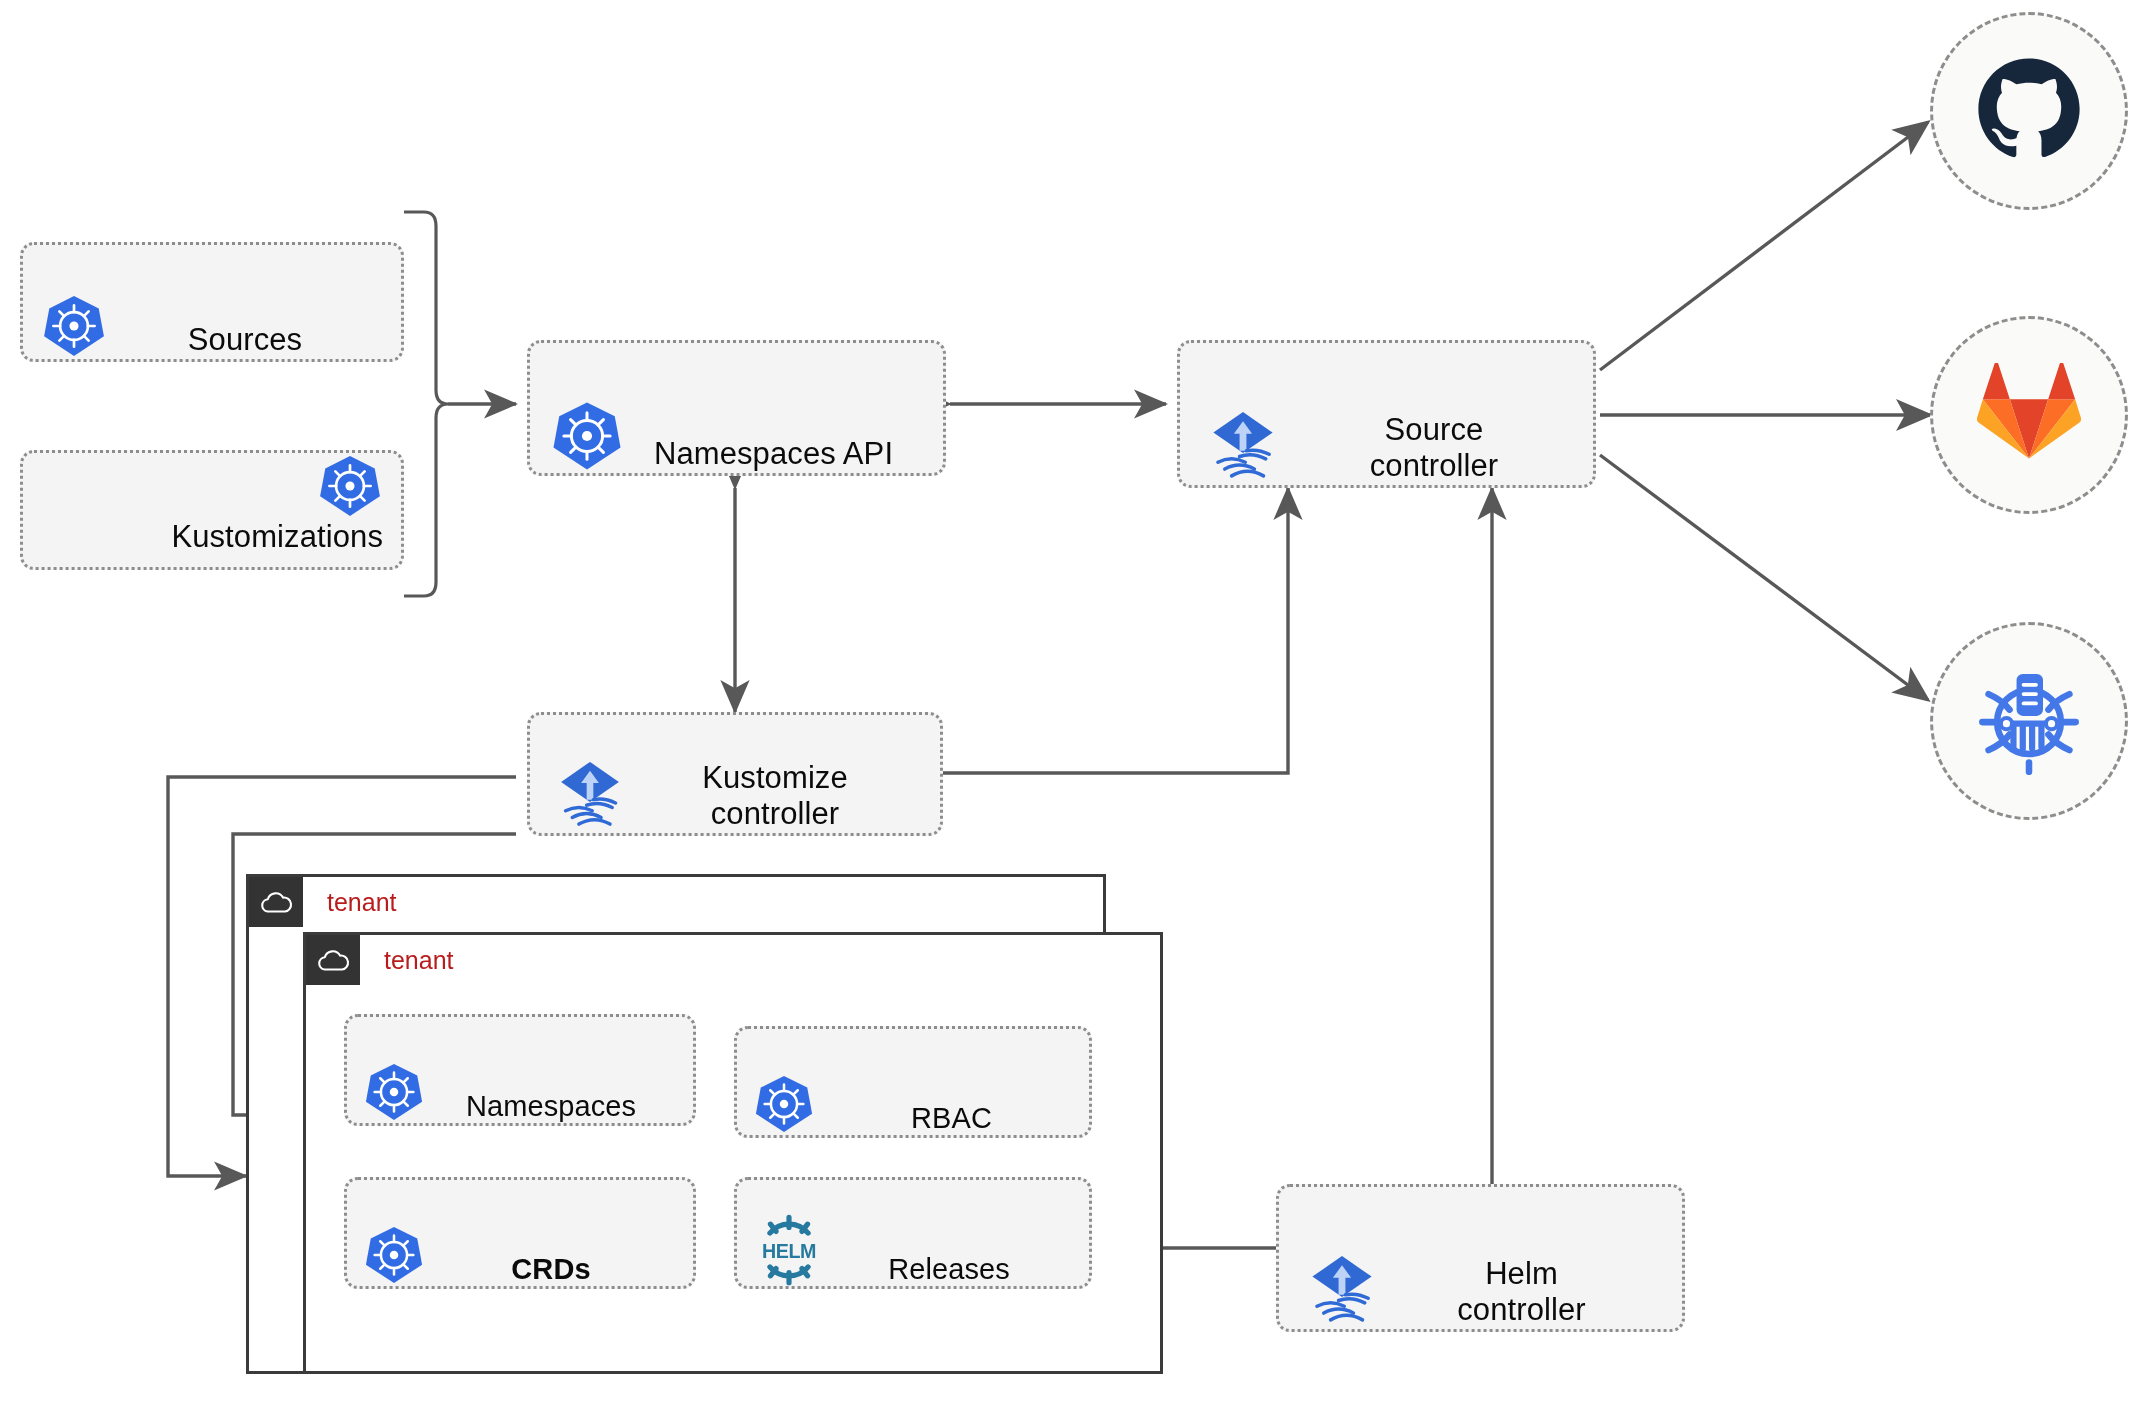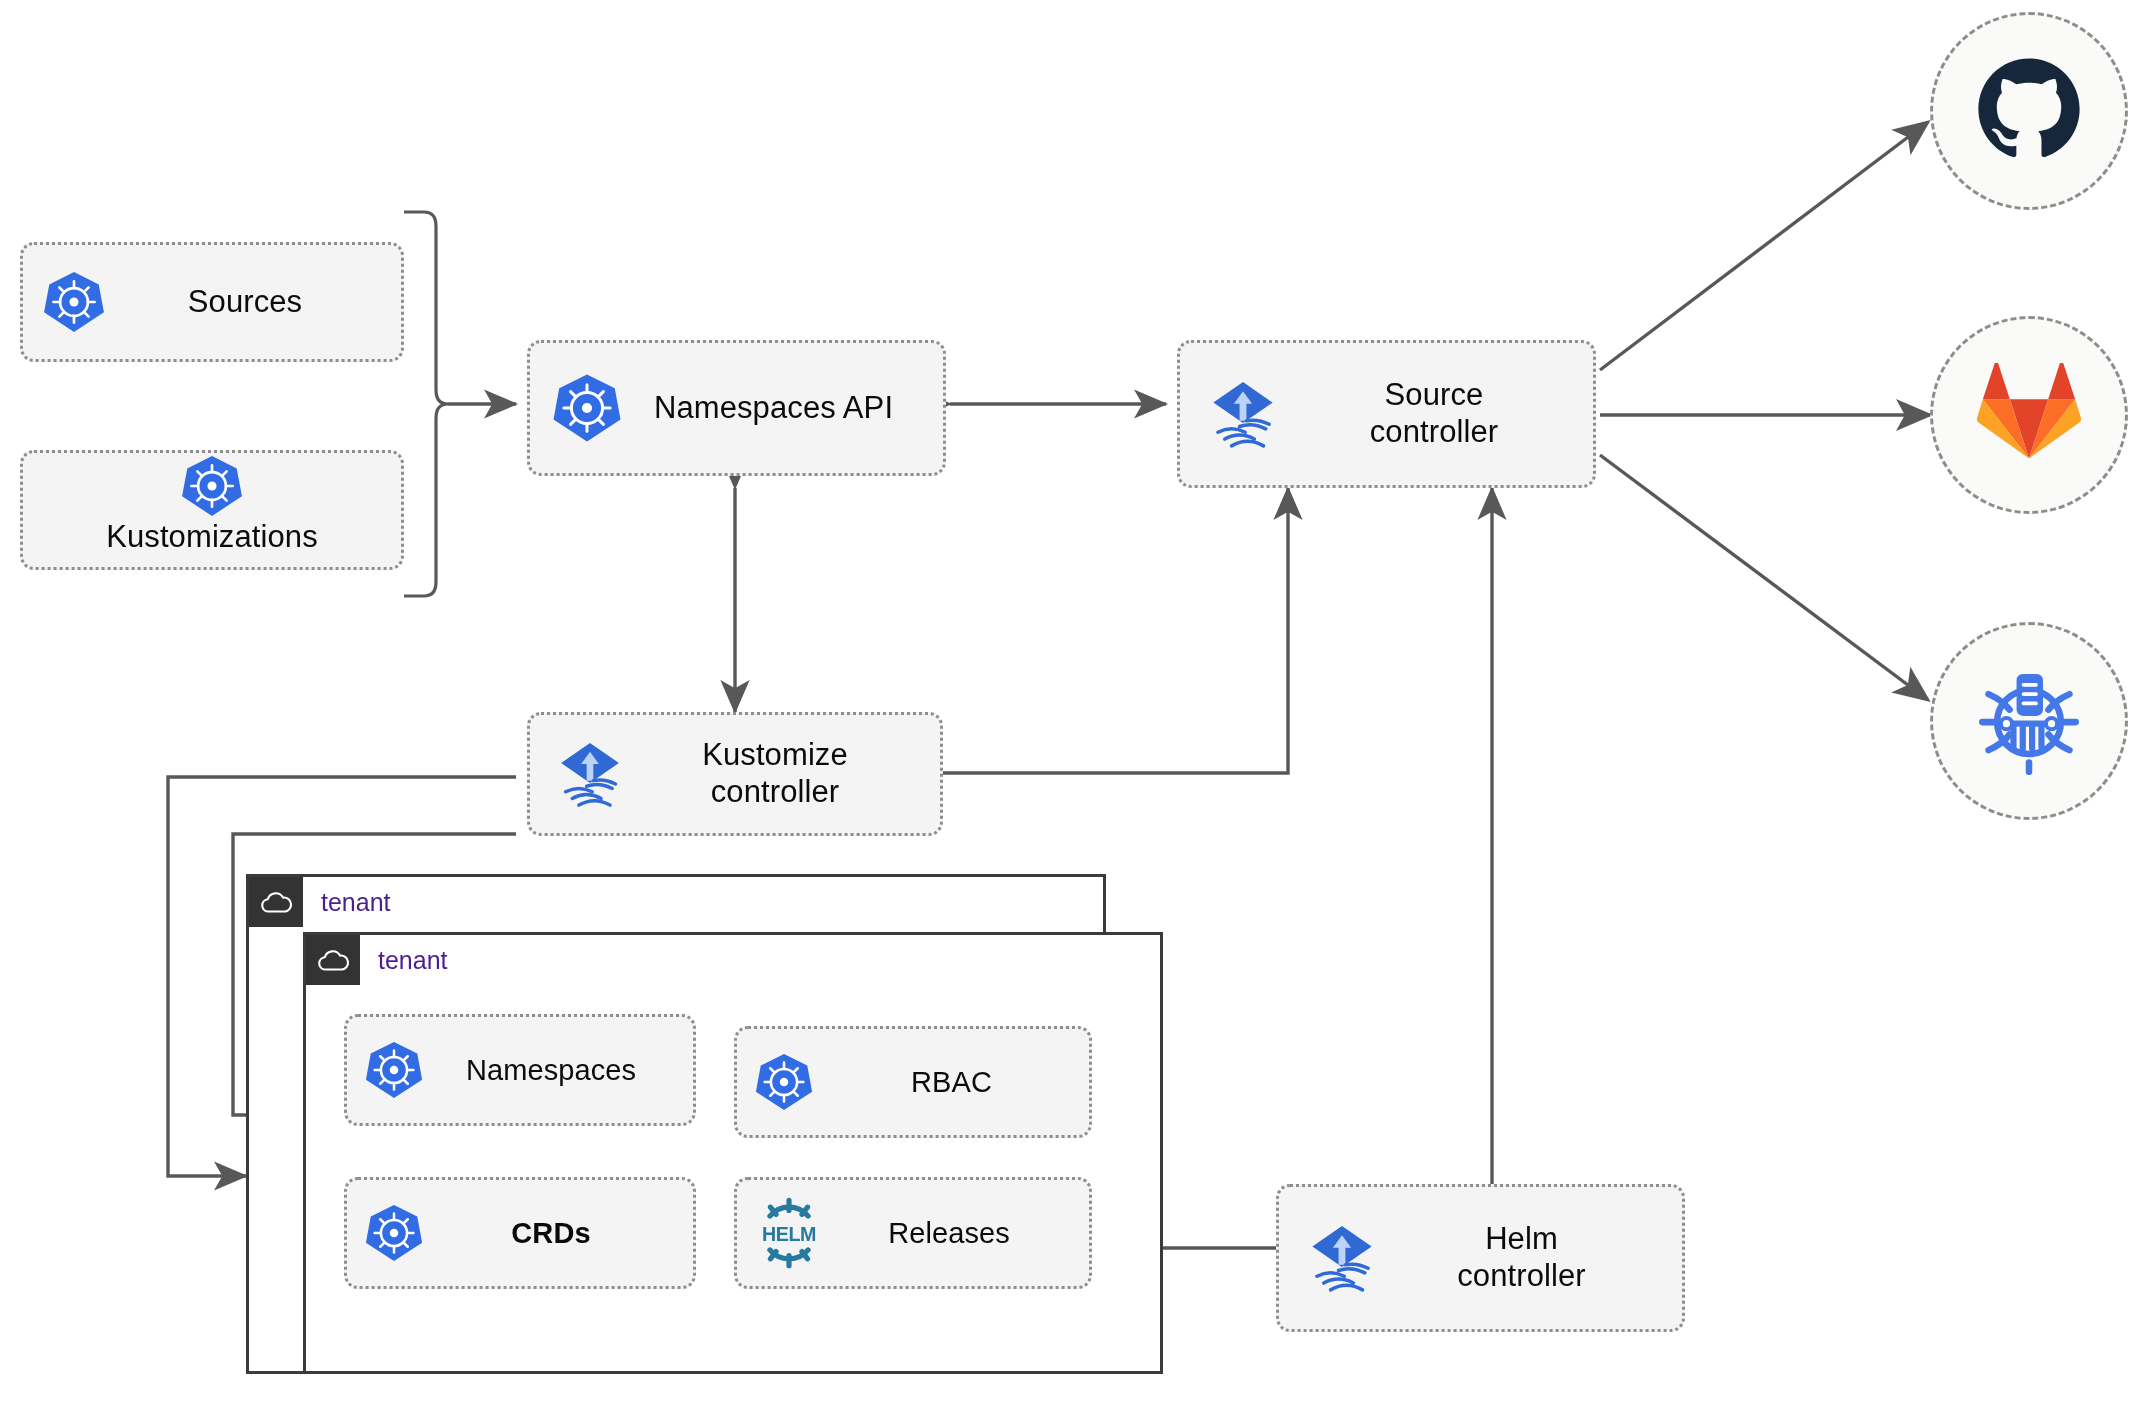--- a/index.html
+++ b/index.html
@@ -8,21 +8,21 @@
   .svg-layer{position:absolute;left:0;top:0;width:2144px;height:1407px;pointer-events:none;}
 
   
   .node{
     position:absolute;
     background:#f4f4f4;
     border:3px dotted #8d8d8d;
     border-radius:14px;
     box-sizing:border-box;
     display:flex;
-    align-items:center;
+    align-items:flex-end;
   }
   .node .ico{flex:0 0 auto;display:flex;align-items:center;justify-content:center;}
   .node .lbl{
     flex:1 1 auto;
     text-align:center;
     color:#0b0b0b;
     font-size:31px;
     line-height:1.18;
     letter-spacing:.1px;
     white-space:pre-line;
@@ -48,21 +48,21 @@
   }
   .tenant .hdr{
     position:absolute;left:0;top:0;height:50px;
     display:flex;align-items:center;
   }
   .tenant .hdr .badge{
     width:54px;height:50px;background:#333333;
     display:flex;align-items:center;justify-content:center;
   }
   .tenant .hdr .ttl{
-    padding-left:18px;color:#4c1d95;font-size:25px;
+    padding-left:24px;color:#b91c1c;font-size:25px;
   }
 </style>
 </head>
 <body>
 
 <div id="stage">
 
   <svg class="svg-layer" viewBox="0 0 2144 1407">
     <defs>
       <marker id="ah" markerWidth="11" markerHeight="11" refX="9.4" refY="5" orient="auto" markerUnits="strokeWidth">

